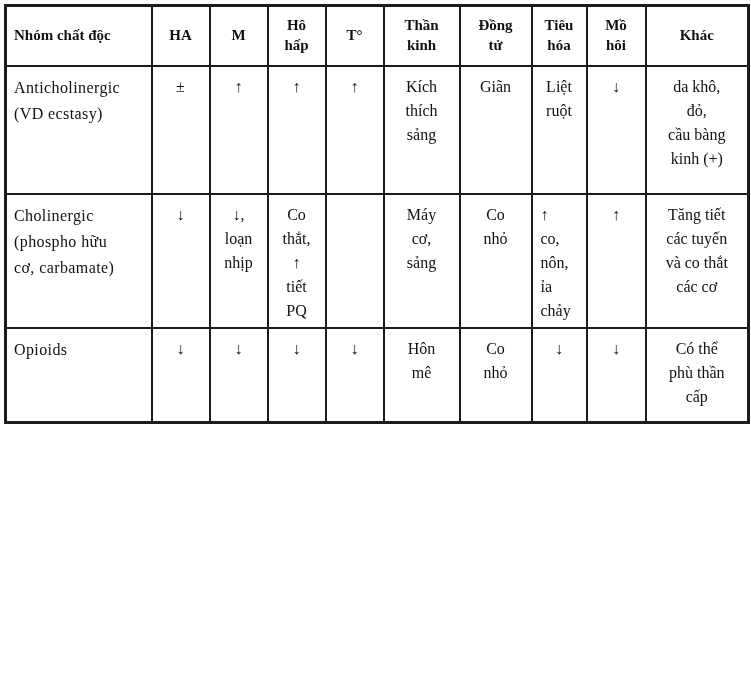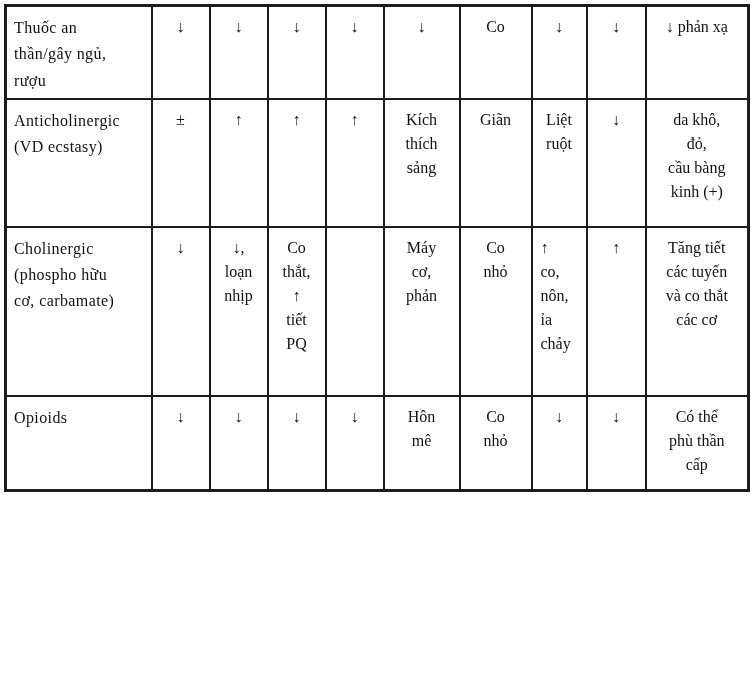--- a/index.html
+++ b/index.html
@@ -71,36 +71,39 @@
         <col style="width:58px">
       <col style="width:58px">
         <col style="width:58px">
         <col style="width:76px">
       <col style="width:72px">
         <col style="width:55px">
         <col style="width:59px">
       <col style="width:103px">
     </colgroup>
     <tbody>
+        <tr style="height:60px">
+      <th class="label-head">Nhóm chất độc</th>
+      <th>HA</th>
+      <th>M</th>
+      <th>Hô
+hấp</th>
+      <th>T°</th>
+      <th>Thần
+kinh</th>
+      <th>Đồng
+tử</th>
+      <th>Tiêu
+hóa</th>
+      <th>Mồ
+hôi</th>
+      <th>Khác</th>
+    </tr>
 
 
-    <tr style="height:93px">
-      <td class="label-cell">Thuốc an
-thần/gây ngủ,
-rượu</td>
-      <td>↓</td>
-      <td>↓</td>
-      <td>↓</td>
-      <td>↓</td>
-      <td>↓</td>
-      <td>Co</td>
-      <td>↓</td>
-      <td>↓</td>
-      <td>↓ phản xạ</td>
-    </tr>
 
     <tr style="height:128px">
       <td class="label-cell">Anticholinergic
 (VD ecstasy)</td>
       <td>±</td>
       <td>↑</td>
       <td>↑</td>
       <td>↑</td>
       <td>Kích
 thích
@@ -108,37 +111,37 @@
       <td>Giãn</td>
       <td>Liệt
 ruột</td>
       <td>↓</td>
       <td>da khô,
 đỏ,
 cầu bàng
 kinh (+)</td>
     </tr>
 
-    <tr style="height:169px">
+    <tr style="height:134px">
       <td class="label-cell">Cholinergic
 (phospho hữu
 cơ, carbamate)</td>
       <td>↓</td>
       <td>↓,
 loạn
 nhịp</td>
       <td>Co
 thắt,
 ↑
 tiết
 PQ</td>
       <td></td>
       <td>Máy
 cơ,
-phản</td>
+sảng</td>
       <td>Co
 nhỏ</td>
       <td class="cell-left">↑
 co,
 nôn,
 ỉa
 chảy</td>
       <td>↑</td>
       <td>Tăng tiết
 các tuyến

